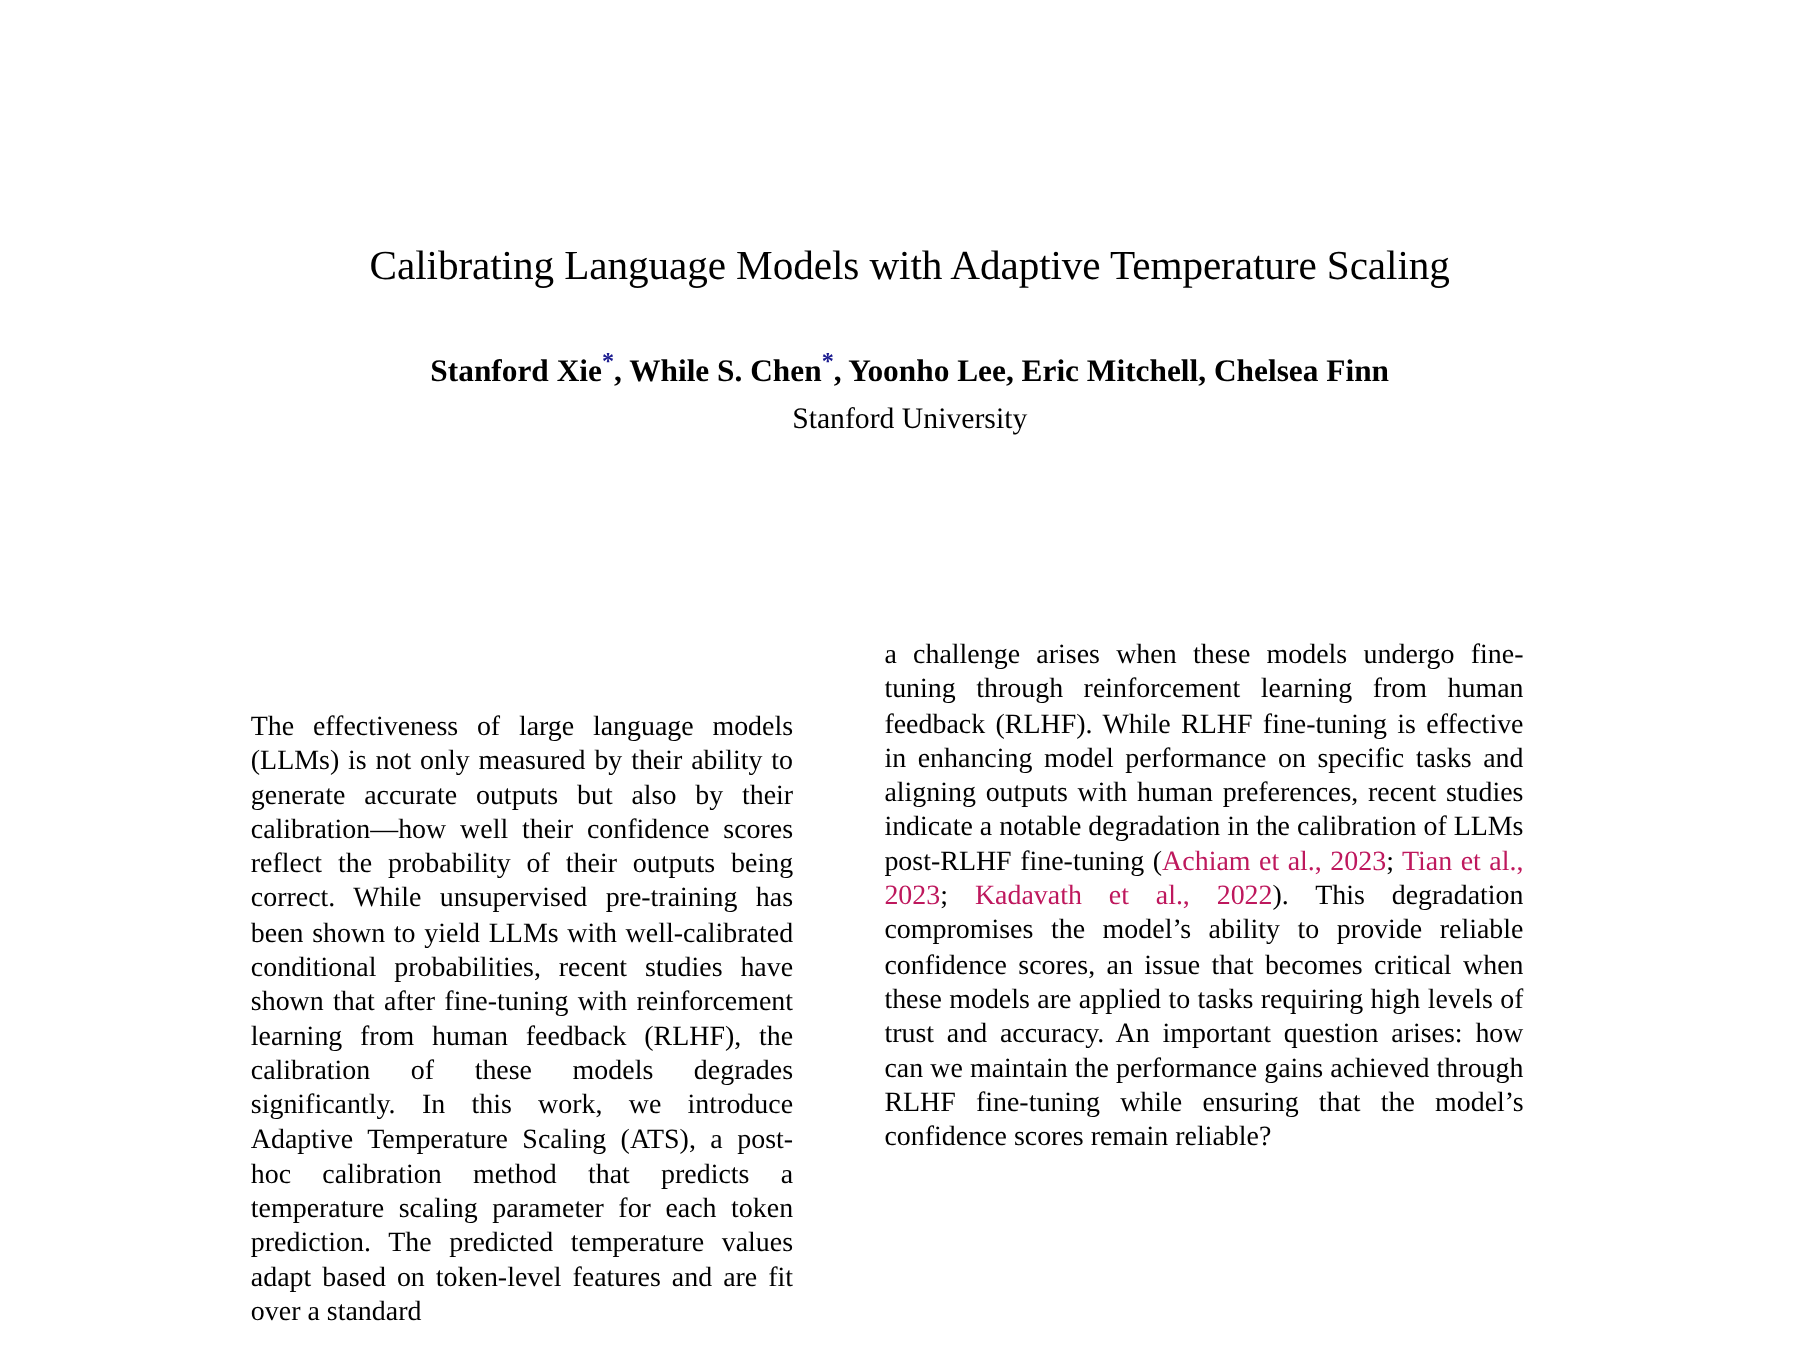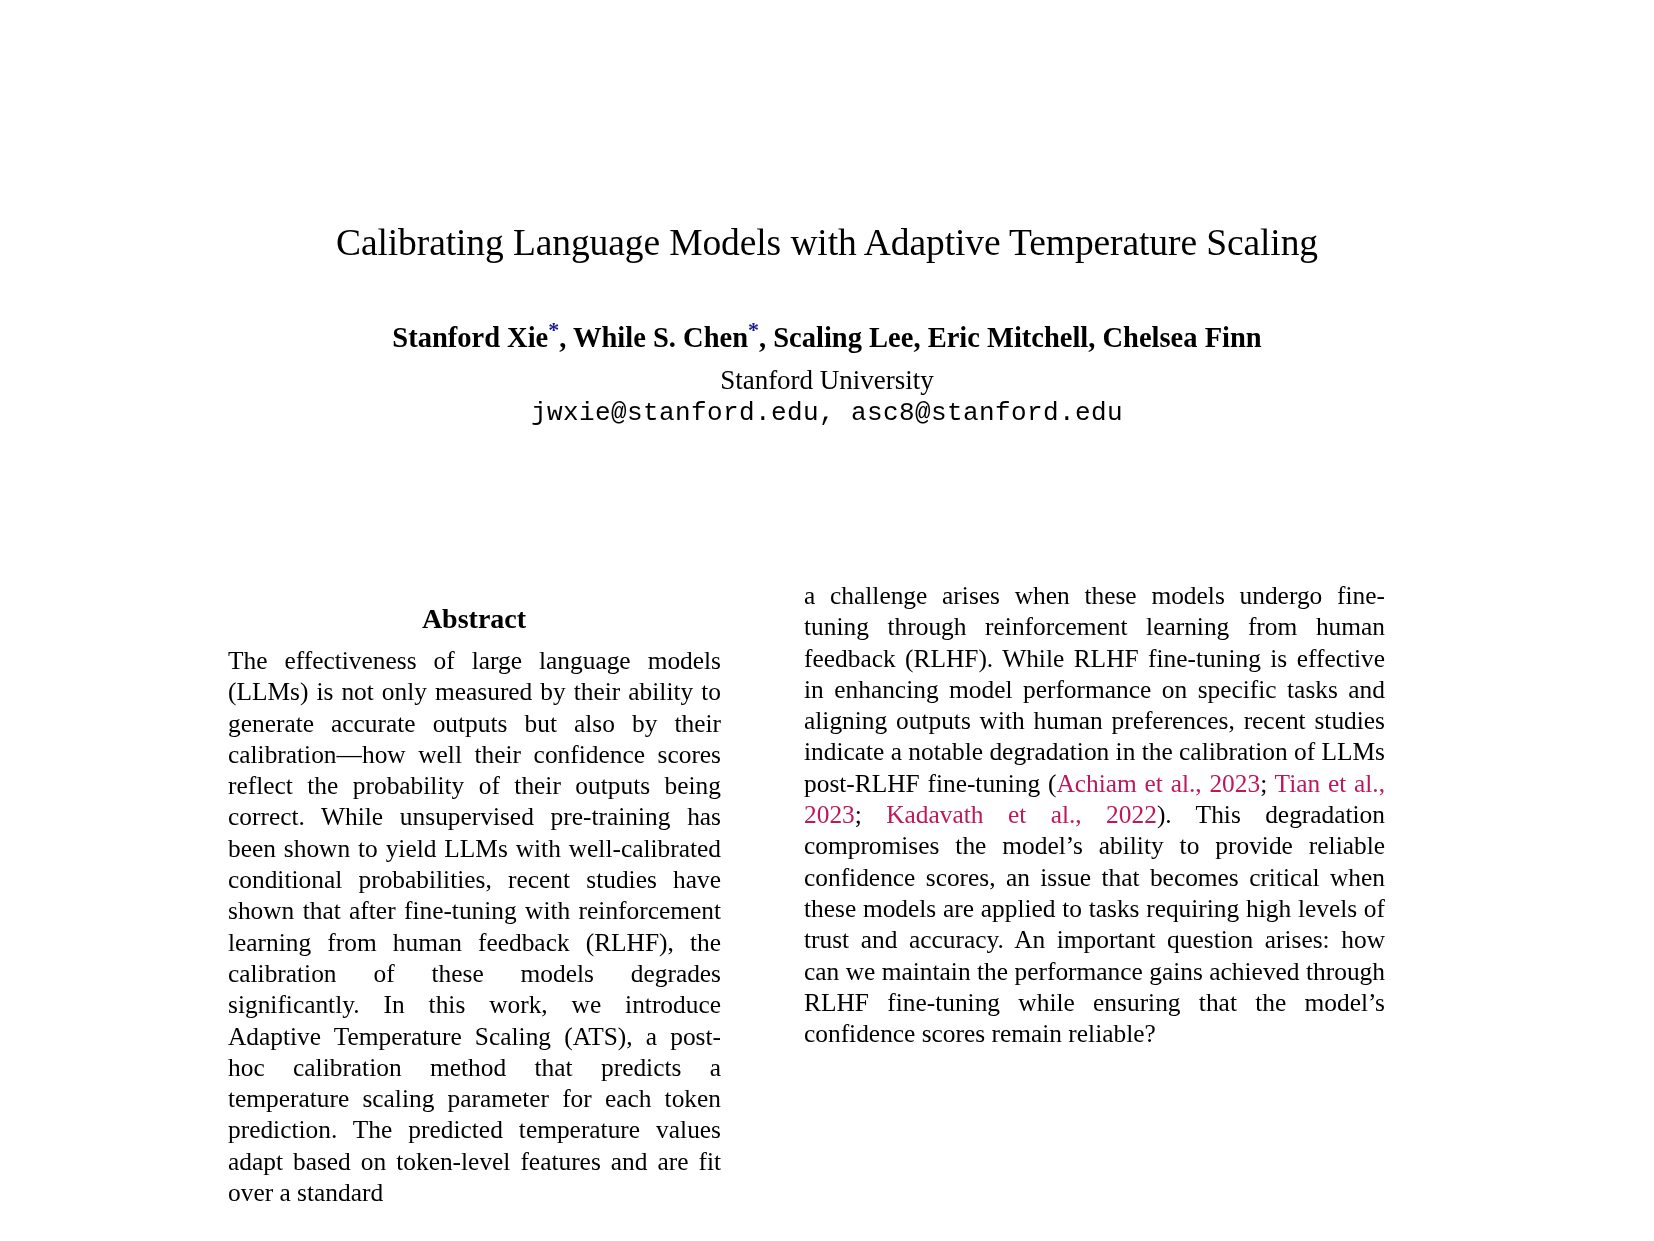--- a/index.html
+++ b/index.html
@@ -149,28 +149,26 @@
 
 <div id="paper">
 
   <div id="arxiv-stamp">
     <div class="stamp-text">[cs.LG]  29 Sep 2024</div>
   </div>
 
   <h1 id="title">Calibrating Language Models with Adaptive Temperature Scaling</h1>
 
   <div id="authors">
-    <span>Stanford Xie</span><span class="star">*</span><span>, </span><span>While S. Chen</span><span class="star">*</span><span>, Scaling Lee, Eric Mitchell, Chelsea Finn</span>
+    <span>Stanford Xie</span><span class="star">*</span><span>, </span><span>While S. Chen</span><span class="star">*</span><span>, Yoonho Lee, Eric Mitchell, Chelsea Finn</span>
   </div>
 
   <div id="affiliation">Stanford University</div>
 
-  <div id="emails">jwxie@stanford.edu, asc8@stanford.edu</div>
 
-  <h2 id="abstract-heading">Abstract</h2>
 
   <div id="col-left" class="column">
     <p>The effectiveness of large language models (LLMs) is not only measured by their ability to generate accurate outputs but also by their calibration—how well their confidence scores reflect the probability of their outputs being correct. While unsupervised pre-training has been shown to yield LLMs with well-calibrated conditional probabilities, recent studies have shown that after fine-tuning with reinforcement learning from human feedback (RLHF), the calibration of these models degrades significantly. In this work, we introduce Adaptive Temperature Scaling (ATS), a post-hoc calibration method that predicts a temperature scaling parameter for each token prediction. The predicted temperature values adapt based on token-level features and are fit over a standard</p>
   </div>
 
   <div id="col-right" class="column">
     <p><span>a challenge arises when these models undergo fine-tuning through reinforcement learning from human feedback (RLHF). While RLHF fine-tuning is effective in enhancing model performance on specific tasks and aligning outputs with human preferences, recent studies indicate a notable degradation in the calibration of LLMs post-RLHF fine-tuning (</span><span class="cite">Achiam et al., 2023</span><span>; </span><span class="cite">Tian et al., 2023</span><span>; </span><span class="cite">Kadavath et al., 2022</span><span>). This degradation compromises the model’s ability to provide reliable confidence scores, an issue that becomes critical when these models are applied to tasks requiring high levels of trust and accuracy. An important question arises: how can we maintain the performance gains achieved through RLHF fine-tuning while ensuring that the model’s confidence scores remain reliable?</span></p>
   </div>
 
 </div>

